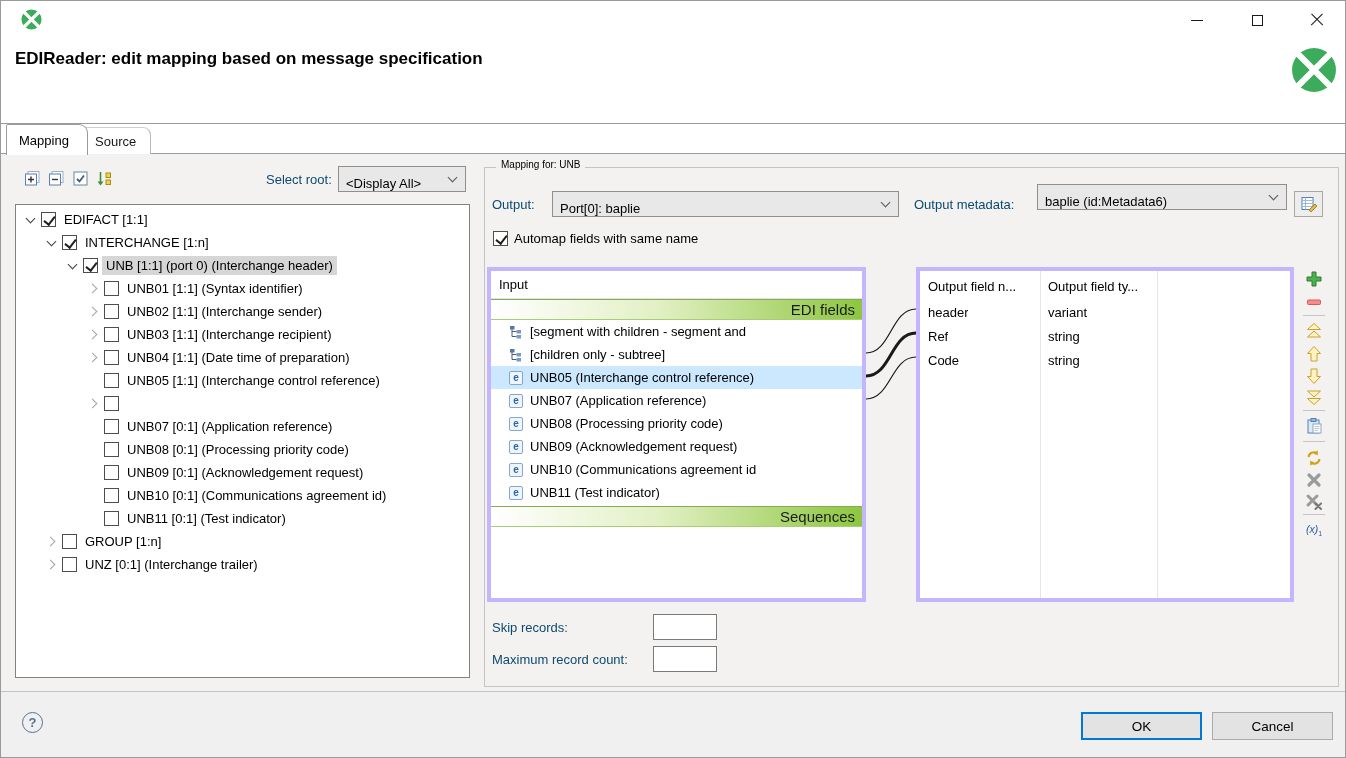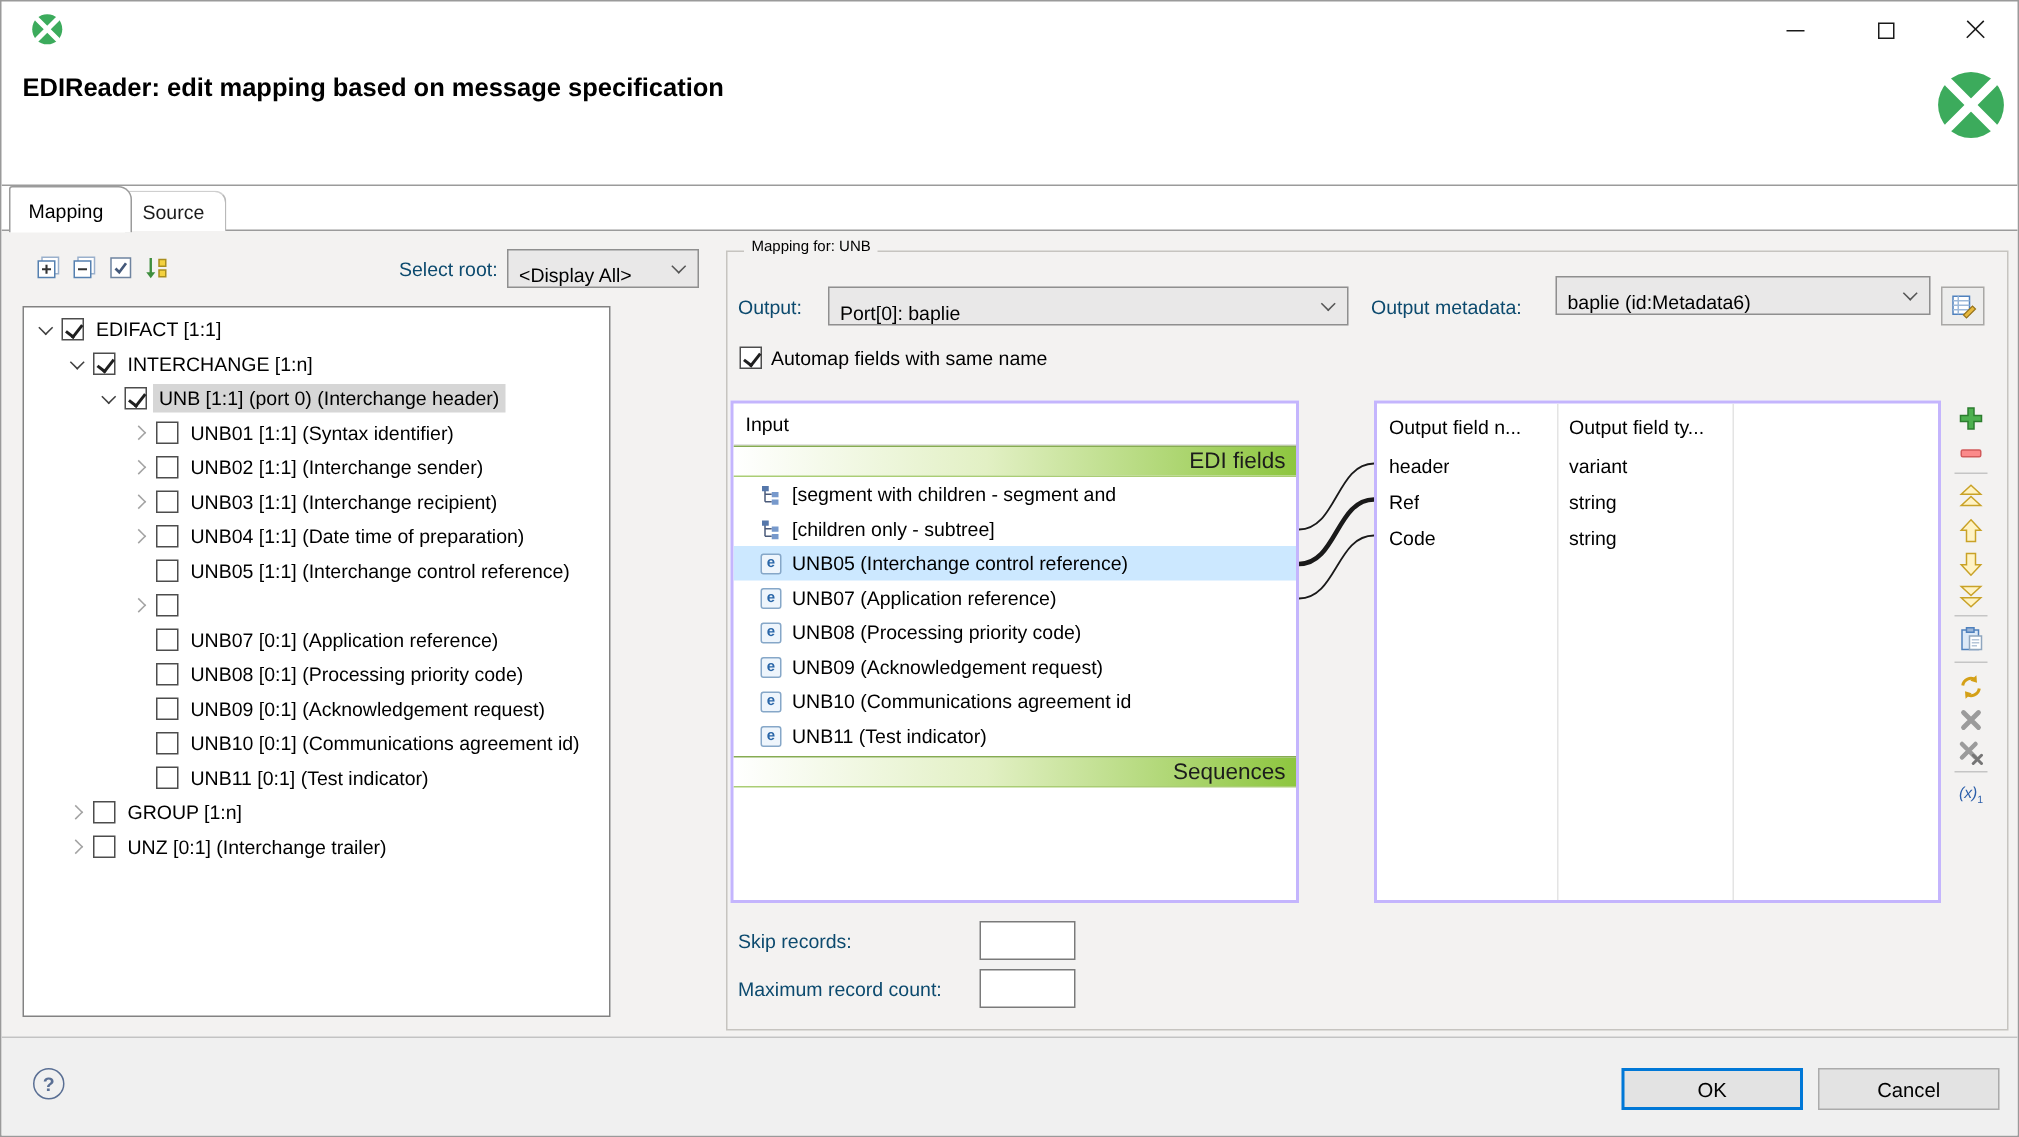--- a/index.html
+++ b/index.html
@@ -28,39 +28,39 @@
 
   
   .mini-btn { position:absolute; width:18px; height:18px; display:flex; align-items:center; justify-content:center; }
 
   .label { position:absolute; font-size:13px; color:#0c4a6e; white-space:nowrap; }
 
   .combo { position:absolute; background:#e9e8e8; border:1px solid #8f8f8f; font-size:13px; color:#000; display:flex; align-items:flex-end; padding-left:7px; padding-right:26px; white-space:nowrap; overflow:hidden; }
   .combo .chev-dn { position:absolute; right:9px; top:50%; margin-top:-5px; width:7px; height:7px; border-right:1.4px solid #555; border-bottom:1.4px solid #555; transform:rotate(45deg); }
 
   
-  .tree-panel { position:absolute; left:14px; top:203px; width:392px; height:474px; background:#fff; border:1px solid #828282; overflow:hidden; padding-top:3px; }
+  .tree-panel { position:absolute; left:14px; top:203px; width:455px; height:474px; background:#fff; border:1px solid #828282; overflow:hidden; padding-top:3px; }
   .trow { display:flex; align-items:center; height:23px; font-size:13px; white-space:nowrap; }
   .chevbox { width:17px; height:17px; display:flex; align-items:center; justify-content:center; flex:0 0 17px; }
   .chev-exp { width:7px; height:7px; border-right:1.6px solid #3f3f3f; border-bottom:1.6px solid #3f3f3f; transform:rotate(45deg); margin-top:-3px; }
   .chev-col { width:7px; height:7px; border-right:1.6px solid #a3a3a3; border-bottom:1.6px solid #a3a3a3; transform:rotate(-45deg); margin-left:-2px; }
   .cb { position:relative; width:15px; height:15px; background:#fff; border:1px solid #4d4d4d; flex:0 0 15px; margin:0 4px 0 2px; }
   .cb.checked::after { content:""; position:absolute; left:3.5px; top:0.5px; width:5px; height:9px; border:solid #1f1f1f; border-width:0 2px 2px 0; transform:rotate(38deg); }
   .tlabel { padding:2px 4px; }
   .tlabel.sel { background:#d6d6d6; }
   .ind0 { padding-left:6px; } .ind1 { padding-left:27px; } .ind2 { padding-left:48px; } .ind3 { padding-left:69px; }
 
   
   .groupbox { position:absolute; left:483px; top:166px; width:855px; height:520px; border:1px solid #c6c4c0; }
   .group-legend { position:absolute; left:495px; top:158px; font-size:10px; background:#f3f2f1; padding:0 5px; z-index:2; }
 
   .check-row { position:absolute; display:flex; align-items:center; font-size:13px; }
 
   
-  .panel { position:absolute; background:#fff; border:2px solid #c4b5fd; overflow:hidden; }
+  .panel { position:absolute; background:#fff; border:4px solid #c4b5fd; overflow:hidden; }
   .list-header { height:28px; display:flex; align-items:center; padding-left:8px; font-size:13px; border-bottom:1px solid #e3e3e3; }
   .band { height:21px; background:linear-gradient(to right,#ffffff 0%,#e2f0c4 45%,#8dc63f 100%); border-top:1px solid #86ab52; border-bottom:1px solid #aacd74; font-size:15px; color:#1c1c1c; text-align:right; padding-right:7px; line-height:19px; }
   .irow { display:flex; align-items:center; height:23px; padding-left:18px; font-size:13px; white-space:nowrap; }
   .irow.sel { background:#cce8ff; }
   .e-icon { width:14px; height:14px; border:1px solid #86a7c8; background:#eef5fc; border-radius:2px; color:#2a66a8; font-weight:bold; font-size:10px; line-height:12px; text-align:center; margin-right:7px; flex:0 0 14px; }
   .e-icon::before { content:"e"; }
   .subtree-icon { width:14px; height:14px; margin-right:7px; flex:0 0 14px; }
 
   .ot-col-line { position:absolute; top:0; width:1px; height:100%; background:#e4e4e4; }
   .ot-cell { position:absolute; font-size:13px; white-space:nowrap; overflow:hidden; }

